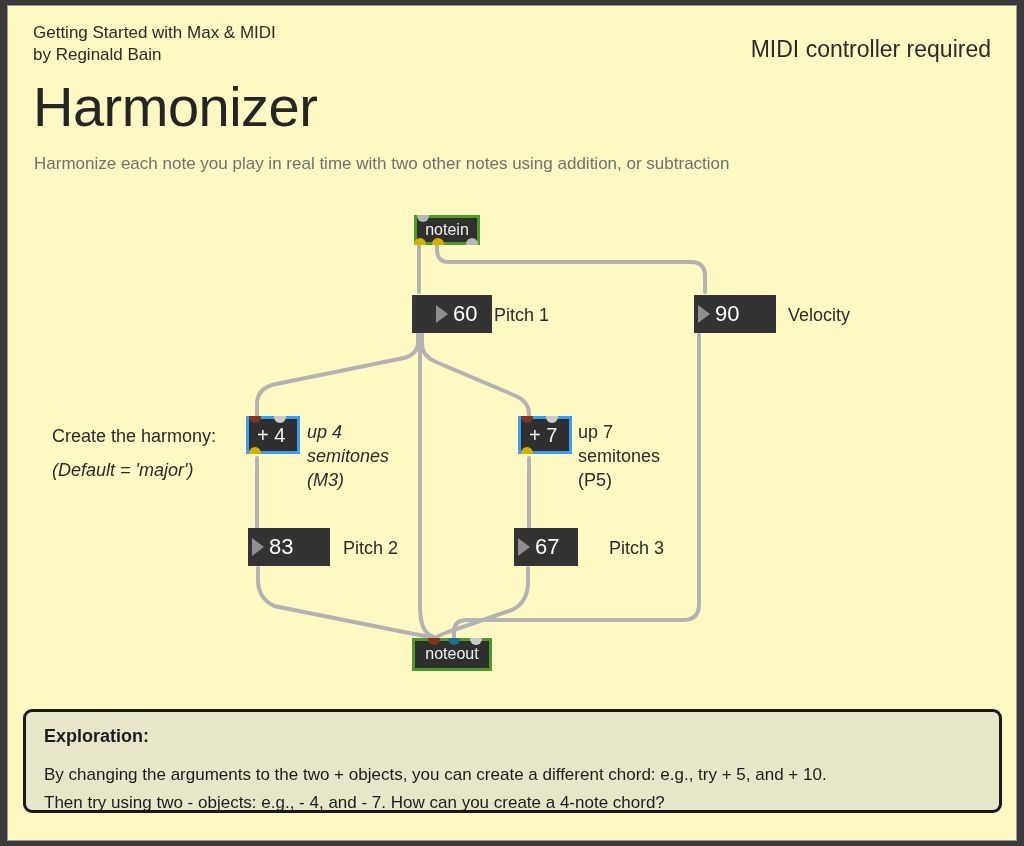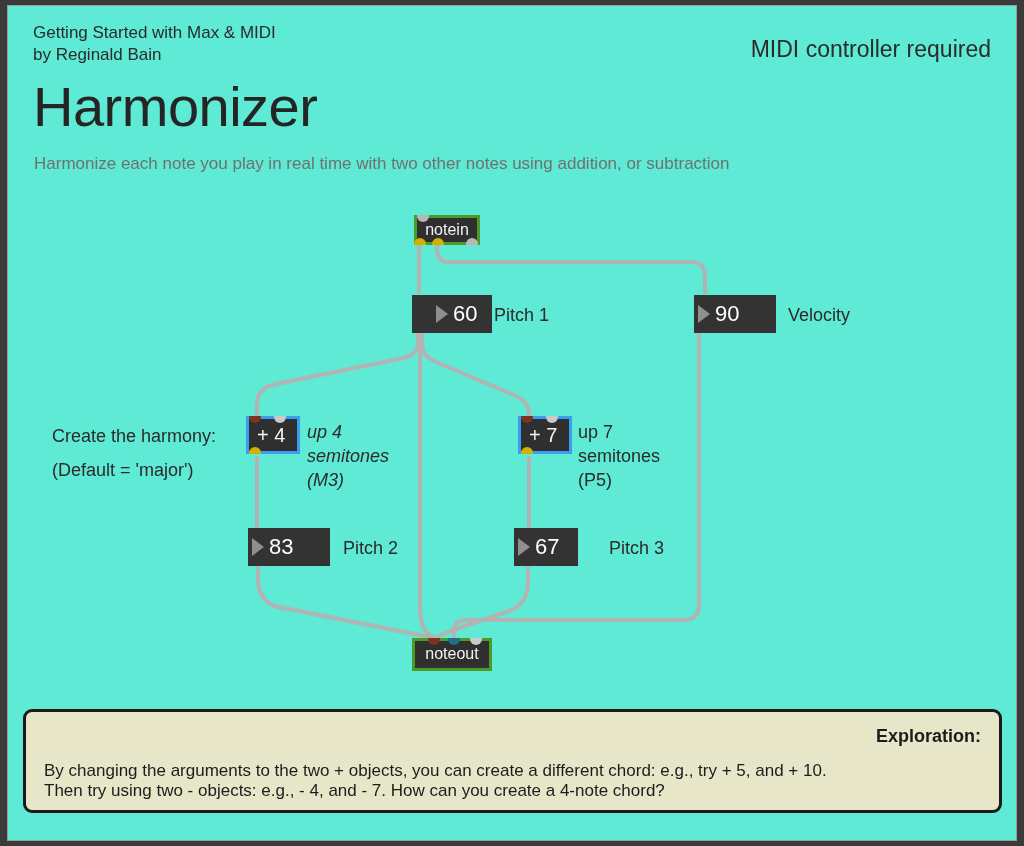--- a/index.html
+++ b/index.html
@@ -23,21 +23,21 @@
     background: #3a3a3a;
   }
 
   
   #patcher {
     position: absolute;
     left: 7px;
     top: 5px;
     width: 1010px;
     height: 836px;
-    background: #5eead4;
+    background: #fef9c3;
     border: 1px solid #9a9a9a;
     box-sizing: border-box;
     overflow: hidden;
   }
 
   
   .hdr-credit {
     position: absolute;
     left: 25px;
     top: 16px;
@@ -181,25 +181,24 @@
     background: #e8e6c8;
     border: 3px solid #1a1a1a;
     border-radius: 9px;
     padding: 14px 18px;
   }
   #exploration .exp-title {
     font-size: 18px;
     font-weight: bold;
     color: #1c1c1c;
     margin-bottom: 14px;
-    text-align: right;
   }
   #exploration .exp-body {
     font-size: 17px;
-    line-height: 20px;
+    line-height: 28px;
     color: #1c1c1c;
     white-space: pre-line;
   }
 </style>
 </head>
 <body>
 
 <div id="page">
   <div id="patcher">
 
@@ -253,21 +252,21 @@
     <div class="cmt" style="left:780px; top:297px;">Velocity</div>
 
     <div class="maxobj obj-math" style="left:238px; top:410px; width:54px; height:38px;">
       <span class="objtext">+ 4</span>
     </div>
     <div class="port top" style="left:241px; top:410px; background:#7b3520;"></div>
     <div class="port top" style="left:266px; top:410px; background:#c9c9c9;"></div>
     <div class="port bot" style="left:241px; top:441px; background:#d2b200;"></div>
 
     <div class="cmt" style="left:44px; top:418px;">Create the harmony:</div>
-    <div class="cmt" style="left:44px; top:452px;">(Default = 'major')</div>
+    <div class="cmt" style="left:44px; top:452px;font-style:italic;">(Default = 'major')</div>
     <div class="cmt" style="left:299px; top:414px;font-style:italic;">up 4
 semitones
 (M3)</div>
 
     <div class="maxobj obj-math" style="left:510px; top:410px; width:54px; height:38px;">
       <span class="objtext">+ 7</span>
     </div>
     <div class="port top" style="left:513px; top:410px; background:#7b3520;"></div>
     <div class="port top" style="left:538px; top:410px; background:#c9c9c9;"></div>
     <div class="port bot" style="left:513px; top:441px; background:#d2b200;"></div>

